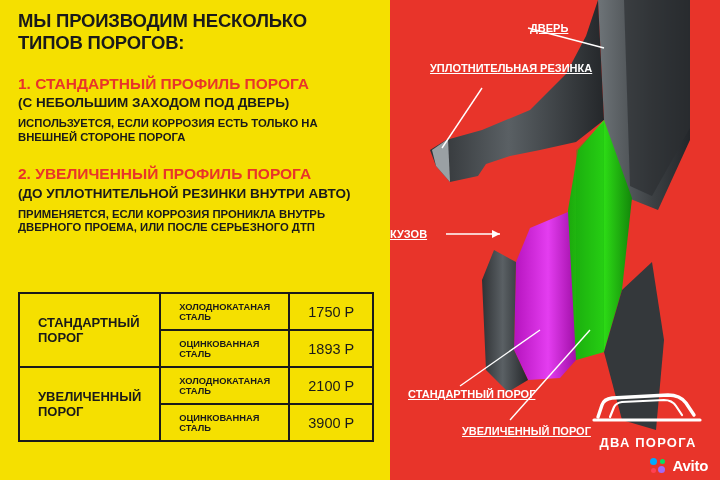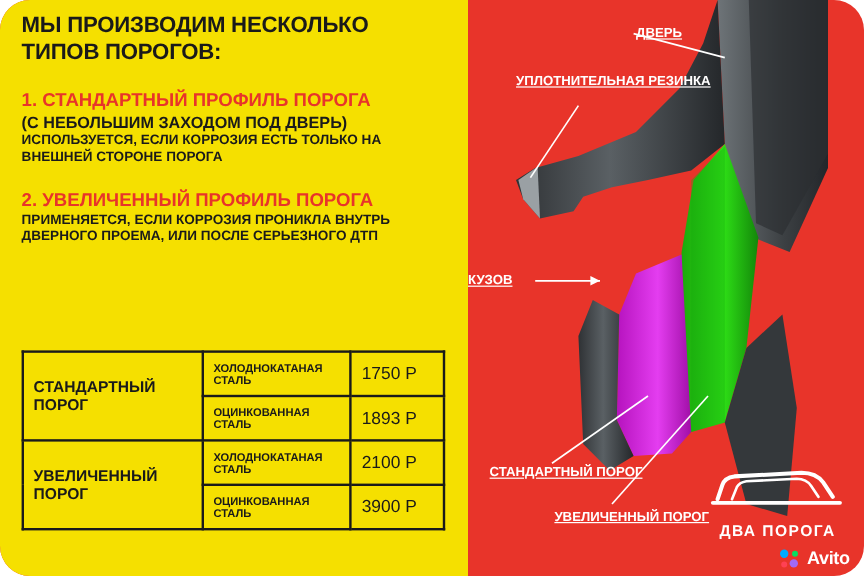--- a/index.html
+++ b/index.html
@@ -1,37 +1,37 @@
 <!DOCTYPE html>
 <html><head>
 <meta charset="utf-8">
 <style>
   html,body{margin:0;padding:0;}
   body{width:720px;height:480px;overflow:hidden;background:#fff;
        font-family:"Liberation Sans", sans-serif;}
-  .canvas{position:relative;width:720px;height:480px;background:#e8342a;overflow:hidden;border-radius:25px;}
+  .canvas{position:relative;width:720px;height:480px;background:#e8342a;overflow:hidden;}
 
   
   .left-panel{position:absolute;left:0;top:0;width:390px;height:480px;background:#f5e000;
               clip-path:polygon(0 0,390px 0,390px 480px,0 480px);}
   .left-inner{position:absolute;left:18px;top:10px;width:358px;}
 
   .headline{font-size:18.5px;font-weight:bold;color:#1a1a1a;line-height:1.18;
             letter-spacing:-0.2px;text-transform:uppercase;}
   .sec-title{font-size:15.5px;font-weight:bold;color:#e8342a;line-height:1.18;
              text-transform:uppercase;margin-top:21px;}
   .sec-sub{font-size:13.5px;font-weight:bold;color:#1a1a1a;line-height:1.18;
            text-transform:uppercase;margin-top:2px;}
   .sec-body{font-size:11.3px;font-weight:bold;color:#1a1a1a;line-height:1.22;
-            text-transform:uppercase;}
+            text-transform:uppercase;margin-top:6px;}
 
   
   .table{position:absolute;left:18px;top:292px;width:353px;border:2px solid #1a1a1a;
          border-collapse:collapse;background:#f5e000;}
-  .table td{border:2px solid #1a1a1a;padding:0 8px;color:#1a1a1a;vertical-align:middle;}
+  .table td{border:2px solid #1a1a1a;padding:0 18px;color:#1a1a1a;vertical-align:middle;}
   .col-name{width:160px;font-size:13px;font-weight:bold;text-transform:uppercase;text-align:left;}
   .col-mat{width:120px;font-size:9.3px;font-weight:bold;text-transform:uppercase;height:35px;}
   .col-price{width:73px;font-size:14.5px;font-weight:normal;text-align:left;white-space:nowrap;}
 
   
   .right{position:absolute;left:390px;top:0;width:330px;height:480px;}
   .label{position:absolute;color:#fff;font-size:11px;font-weight:bold;
          text-transform:uppercase;line-height:1.2;text-decoration:underline;}
   .lbl-door{left:140px;top:22px;}
   .lbl-seal{left:40px;top:62px;}
@@ -62,20 +62,21 @@
 
   <div class="left-panel">
     <div class="left-inner">
       <div class="headline">МЫ ПРОИЗВОДИМ НЕСКОЛЬКО ТИПОВ ПОРОГОВ:</div>
 
       <div class="sec-title">1.  СТАНДАРТНЫЙ ПРОФИЛЬ ПОРОГА</div>
       <div class="sec-sub">(С НЕБОЛЬШИМ ЗАХОДОМ ПОД ДВЕРЬ)</div>
       <div class="sec-body">ИСПОЛЬЗУЕТСЯ, ЕСЛИ КОРРОЗИЯ ЕСТЬ ТОЛЬКО НА ВНЕШНЕЙ СТОРОНЕ ПОРОГА</div>
 
       <div class="sec-title">2.  УВЕЛИЧЕННЫЙ ПРОФИЛЬ ПОРОГА</div>
+      <div class="sec-sub">(ДО УПЛОТНИТЕЛЬНОЙ РЕЗИНКИ ВНУТРИ АВТО)</div>
       <div class="sec-body">ПРИМЕНЯЕТСЯ, ЕСЛИ КОРРОЗИЯ ПРОНИКЛА ВНУТРЬ ДВЕРНОГО ПРОЕМА, ИЛИ ПОСЛЕ СЕРЬЕЗНОГО ДТП</div>
     </div>
 
     <table class="table">
       <tbody>
           <tr>
         <td class="col-name" rowspan="2">СТАНДАРТНЫЙ ПОРОГ</td>
         <td class="col-mat">ХОЛОДНОКАТАНАЯ СТАЛЬ</td>
         <td class="col-price">1750 Р</td>
       </tr>

